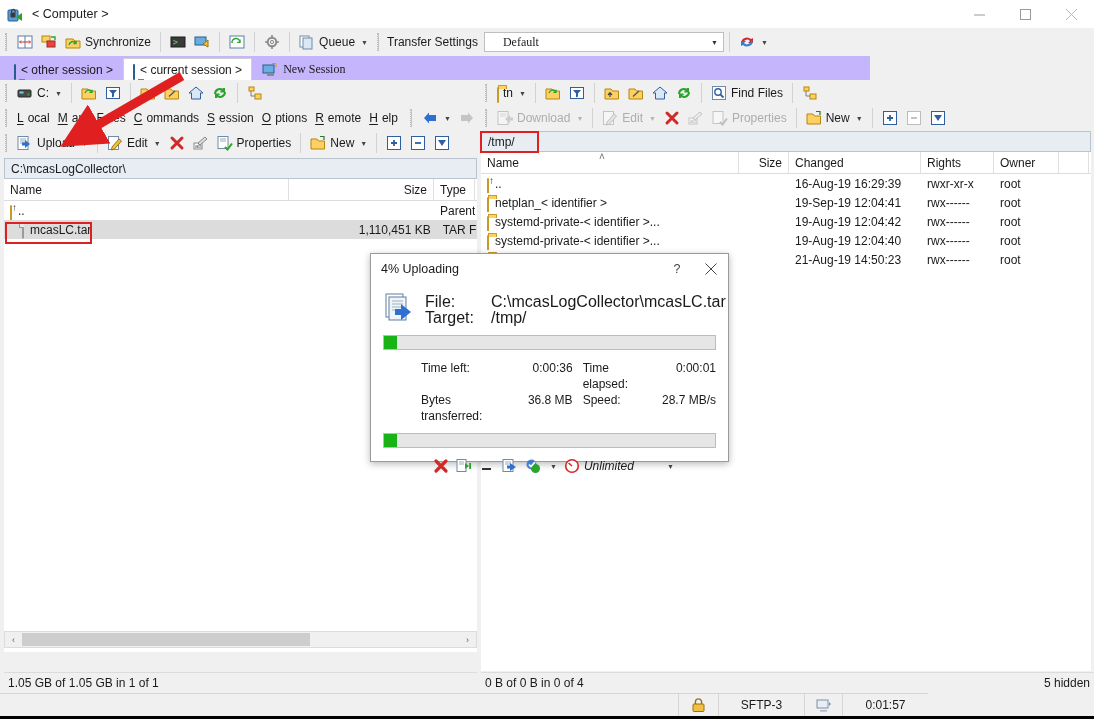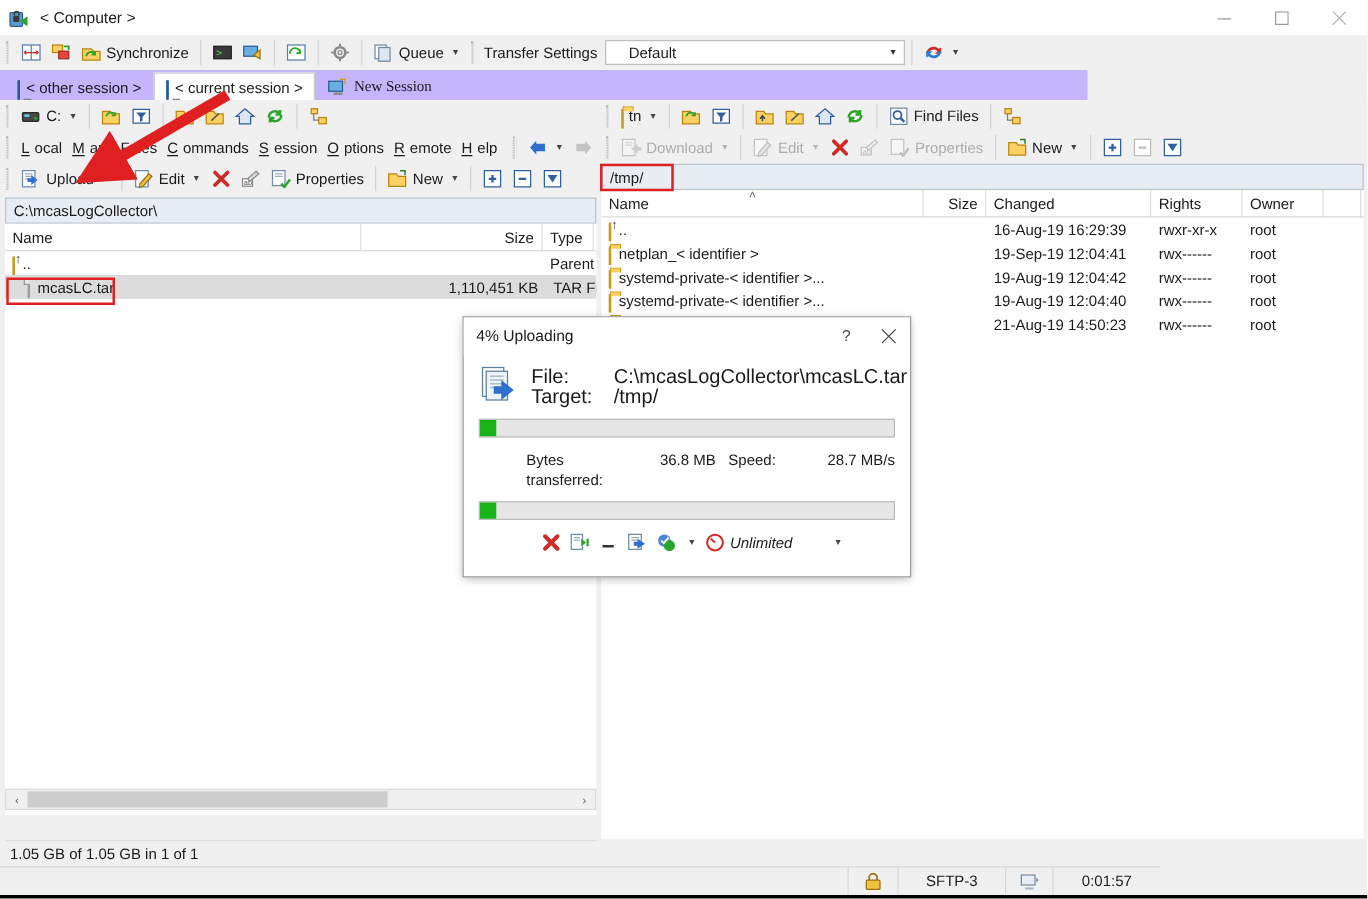--- a/index.html
+++ b/index.html
@@ -305,21 +305,21 @@
             <rect x="1" y="2" width="9" height="11" fill="#fff" stroke="#6f8ba8"></rect>
             <rect x="4" y="4" width="9" height="11" fill="#dbe8f4" stroke="#6f8ba8"></rect>
           </svg>
       </span>
       <span>Queue</span>
       <span class="caret">▼</span>
     </div>
     <div class="grip"></div>
     <span style="margin:0 6px 0 2px;">Transfer Settings</span>
     <div style="display:flex;align-items:center;width:240px;height:20px;border:1px solid #bfbfbf;background:#fff;">
-      <span style="flex:1;padding-left:18px;">Default</span>
+      <span style="flex:1;padding-left:18px;font-family:Liberation Serif, serif;">Default</span>
       <span style="width:17px;text-align:center;font-size:7px;color:#333;">▼</span>
     </div>
     <div class="sep"></div>
     <div class="tbtn">
       <span class="ic ic16">
         <svg width="16" height="16">
             <path d="M2 9 a6 6 0 0 1 10 -4 l2 -1 v5 h-5 l2 -2 a4 4 0 0 0 -7 2.5z" fill="#cf2a27"></path>
             <path d="M14 7 a6 6 0 0 1 -10 4 l-2 1 v-5 h5 l-2 2 a4 4 0 0 0 7 -2.5z" fill="#2f7fd0"></path>
           </svg>
       </span>
@@ -854,20 +854,24 @@
               <span class="ic"><span class="folder"></span></span>
           <span></span>
             </span>
         </div>
         <div class="fcell right" style="width:50px;"></div>
         <div class="fcell" style="width:132px;">21-Aug-19 14:50:23</div>
         <div class="fcell" style="width:73px;">rwx------</div>
         <div class="fcell" style="width:65px;">root</div>
       </div>
     </div>
+  </div>
+  <div class="statusbar" style="left:481px;top:672px;width:613px;">
+    <span style="padding-left:4px;flex:1;">0 B of 0 B in 0 of 4</span>
+    <span style="padding-right:4px;">5 hidden</span>
   </div>
 
   <div class="dialog">
     <div class="dlg-title">
       <span>4% Uploading</span>
       <div class="dlg-btns">
         <div class="dlg-btn">?</div>
         <div class="dlg-btn close">
           <svg width="12" height="12">
               <line x1="0.5" y1="0.5" x2="11.5" y2="11.5" stroke="#444"></line>
@@ -902,20 +906,26 @@
             <span class="v">/tmp/</span>
           </div>
         </div>
       </div>
 
       <div class="pbar" style="margin-top:9px;">
         <div class="pfill" id="fileFill" style="width: 4%;"></div>
       </div>
 
       <div style="margin-top:10px;padding-left:38px;">
+        <div class="statline">
+          <span class="l1">Time left:</span>
+          <span class="v1">0:00:36</span>
+          <span class="l2">Time elapsed:</span>
+          <span class="v2">0:00:01</span>
+        </div>
         <div class="statline">
           <span class="l1">Bytes transferred:</span>
           <span class="v1">36.8 MB</span>
           <span class="l2">Speed:</span>
           <span class="v2">28.7 MB/s</span>
         </div>
       </div>
 
       <div class="pbar" style="margin-top:9px;">
         <div class="pfill" id="totalFill" style="width: 4%;"></div>

